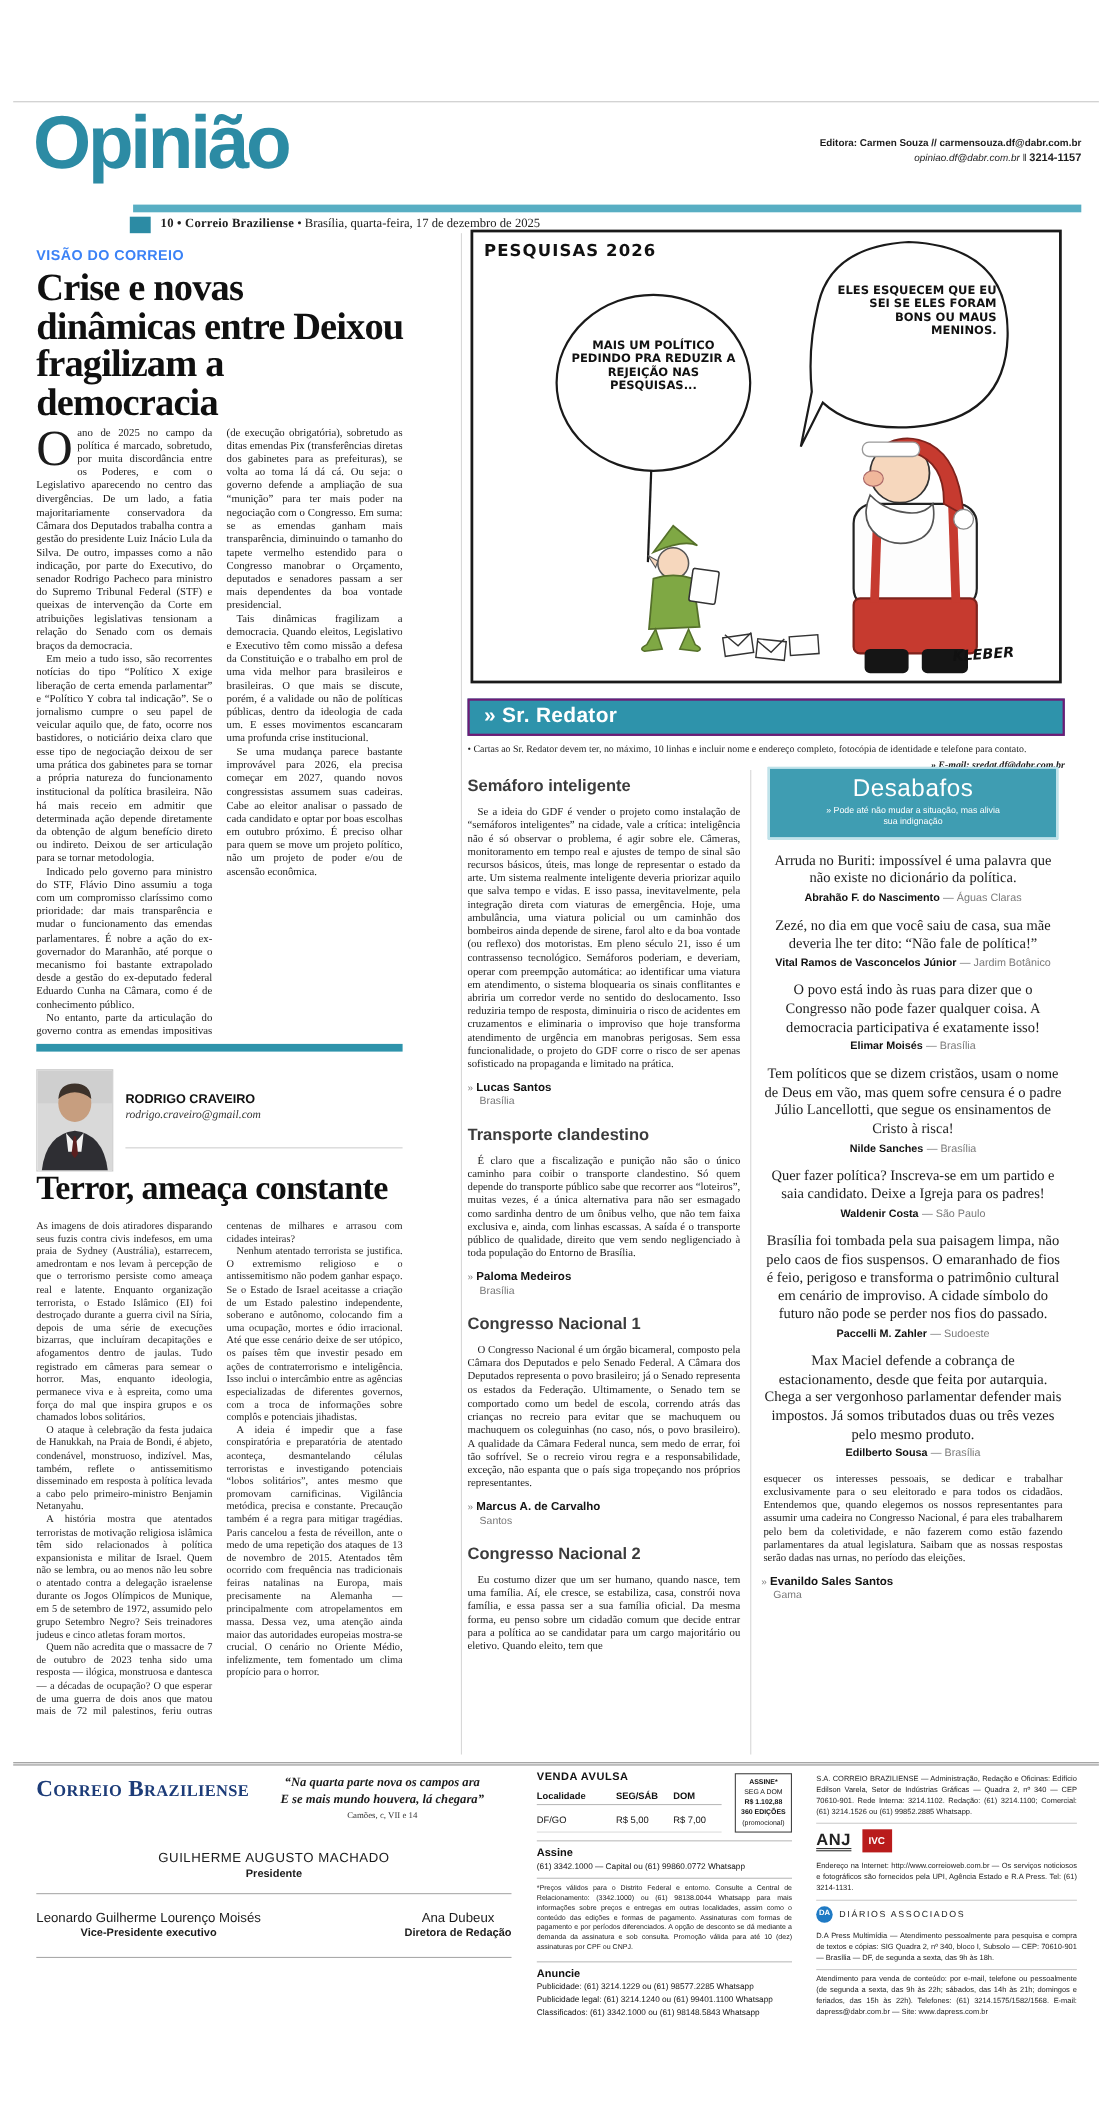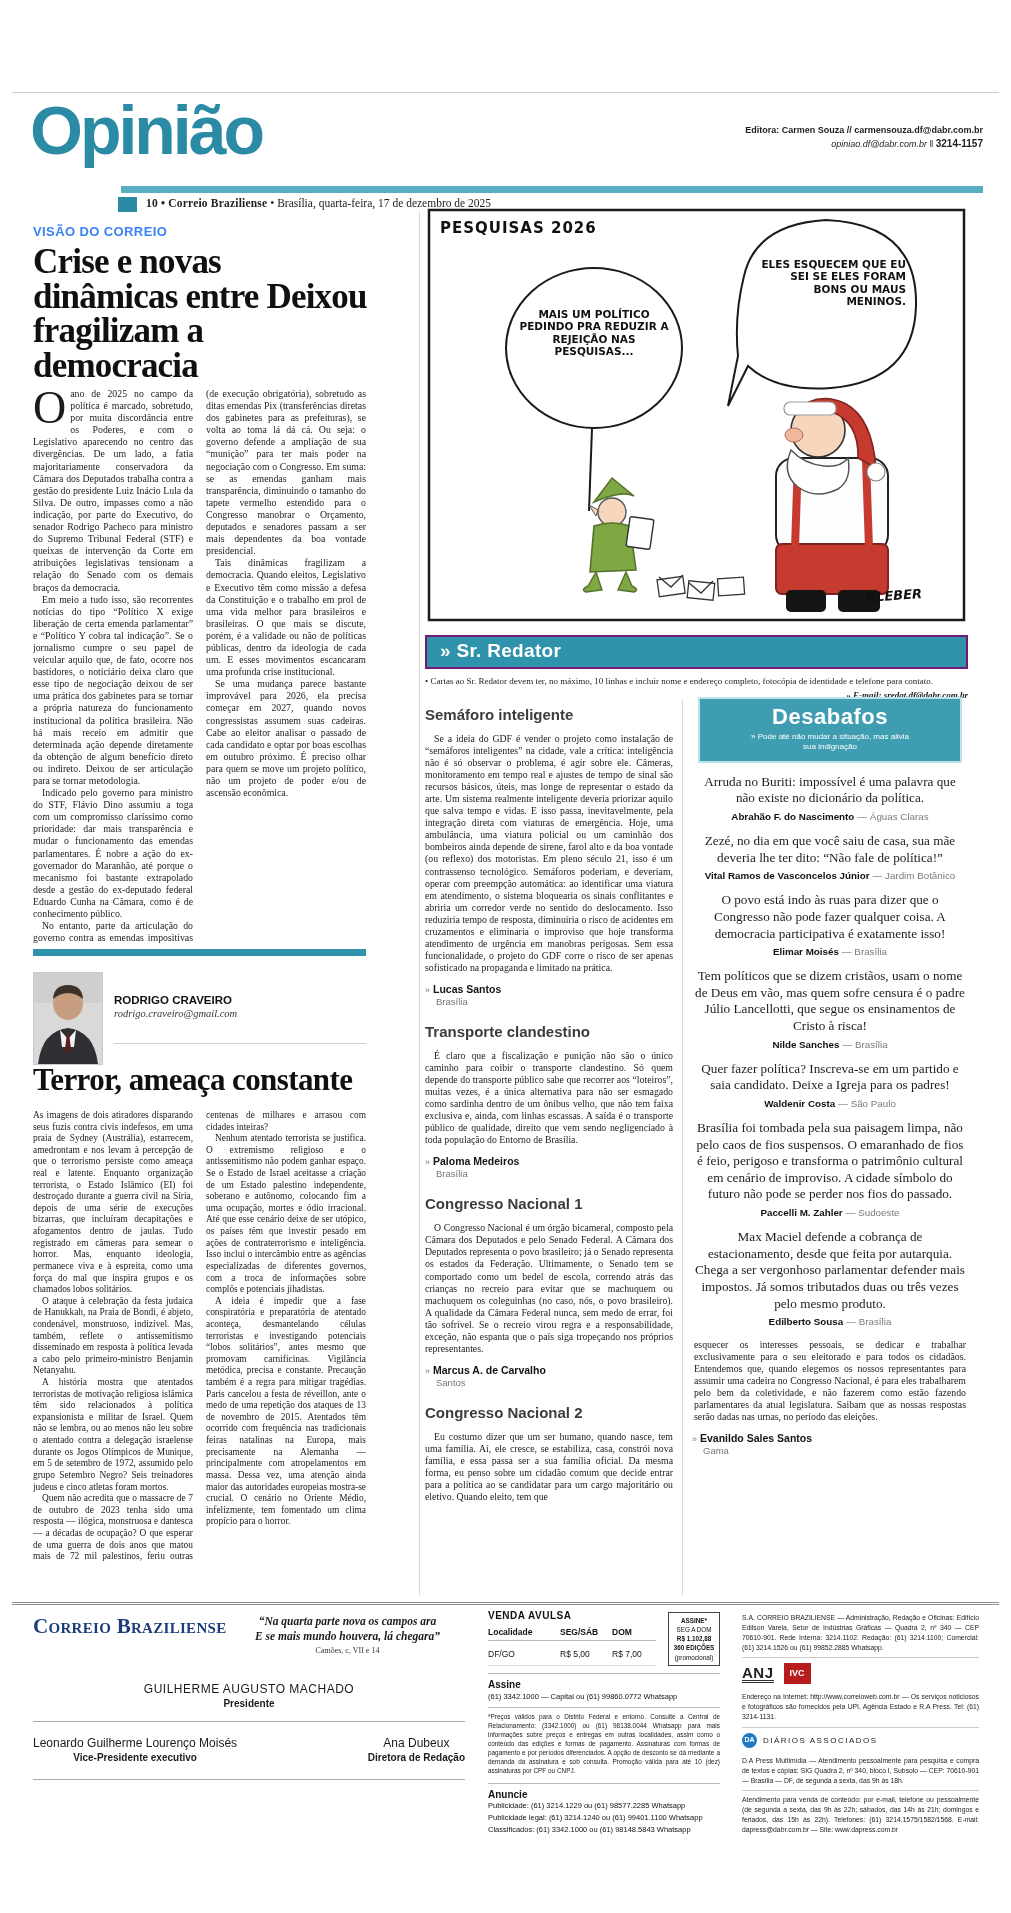--- a/index.html
+++ b/index.html
@@ -55,21 +55,21 @@
   .lheading.first{margin-top:0;}
   .lbody{text-align:justify;font-size:9.8px;line-height:1.23;hyphens:auto;}
   .lbody p{margin:0;text-indent:9px;}
   .lauthor{margin:9px 0 1px;font-family:"Liberation Sans",sans-serif;font-size:10.5px;color:#141414;}
   .lauthor .abul{color:#777;font-size:9px;margin-right:3px;}
   .lauthor b{font-weight:bold;}
   .lloc{font-family:"Liberation Sans",sans-serif;font-size:9.5px;color:#777;margin:0 0 2px 11px;}
   
   #desacol{left:692px;top:697px;width:276px;height:898px;overflow:hidden;text-align:center;}
   .desabox{background:#3f9db2;border:2px solid #bfe3ea;color:#fff;margin:0 6px 6px;padding:7px 8px 8px;}
-  .desatitle{font-family:"Liberation Sans",sans-serif;font-weight:bold;font-size:22px;
+  .desatitle{font-family:"Liberation Sans",sans-serif;font-weight:normal;font-size:22px;
              line-height:1;letter-spacing:0.5px;}
   .desasub{font-family:"Liberation Sans",sans-serif;font-size:8px;line-height:1.3;margin:4px auto 0;width:170px;}
   .quote{font-size:13.2px;line-height:1.26;margin:11px 2px 4px;color:#1c1c1c;}
   .qattr{font-family:"Liberation Sans",sans-serif;font-size:9.8px;margin-bottom:10px;color:#111;}
   .qloc{color:#7a7a7a;margin-left:3px;}
   .contpar{text-align:justify;font-size:9.8px;line-height:1.23;margin:12px 2px 0;hyphens:auto;}
   #desacol .lauthor,#desacol .lloc{text-align:left;}
   
   .footrule{left:12px;top:1602px;width:987px;height:3px;border-top:1px solid #8f8f8f;
             border-bottom:1px solid #8f8f8f;box-sizing:border-box;}

